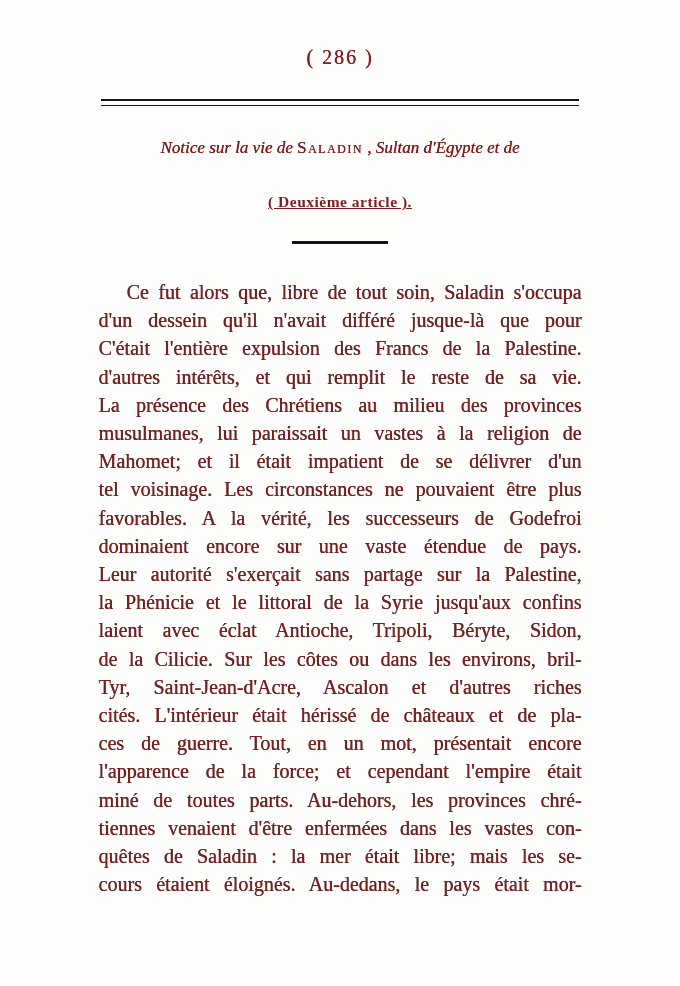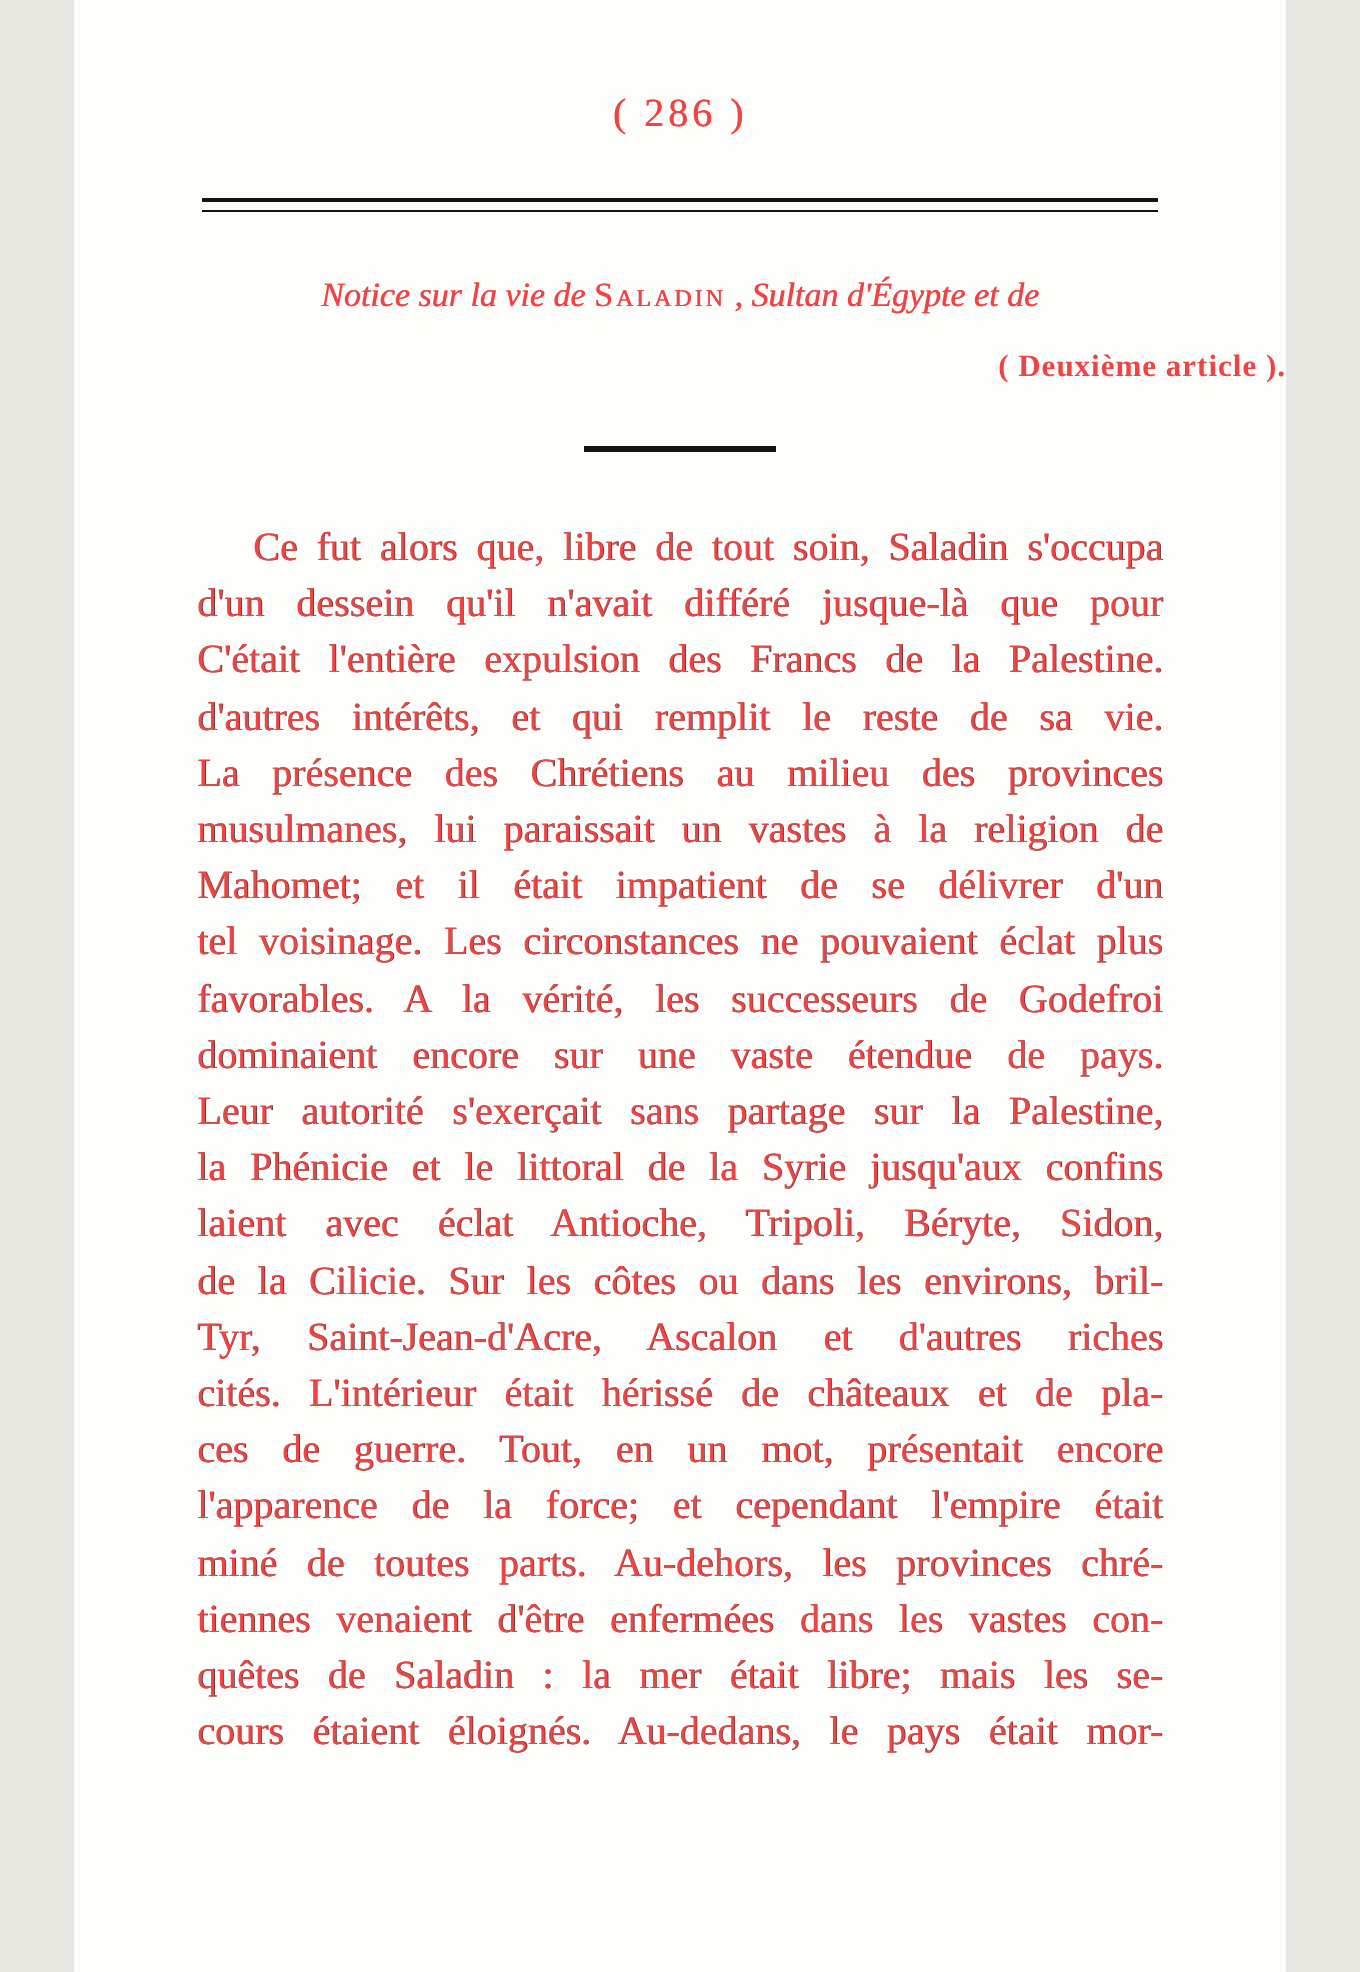--- a/index.html
+++ b/index.html
@@ -2,25 +2,25 @@
 <html><head>
 <meta charset="utf-8">
 <style>
   html, body {
     margin: 0;
     padding: 0;
     background: #e9e7e2;
   }
   .page {
     position: relative;
-    width: 606px;
+    width: 680px;
     height: 986px;
     margin: 0 auto;
     background: #fdfdfb;
-    color: #ef4444;
+    color: #7f1d1d;
     font-family: "Liberation Serif", "DejaVu Serif", serif;
     overflow: hidden;
   }
   .page-number {
     padding-top: 46px;
     text-align: center;
     font-size: 20px;
     letter-spacing: 2px;
     text-shadow: 0.3px 0 0 currentColor;
   }
@@ -44,25 +44,26 @@
     font-variant: small-caps;
     letter-spacing: 1.5px;
   }
   .bold-initial {
     font-weight: bold;
   }
   .roman {
     font-style: normal;
   }
   .article-note {
-    margin-top: 12px;
-    text-align: right;
+    margin-top: 30px;
+    text-align: center;
     font-size: 15.5px;
     font-weight: bold;
     letter-spacing: 0.5px;
+    text-decoration: underline;
   }
   .short-rule {
     width: 96px;
     margin: 30px auto 0 auto;
     border-top: 3px solid #161412;
   }
   .body-text {
     width: 483px;
     margin: 34px auto 0 auto;
     font-size: 20px;
@@ -96,21 +97,21 @@
   <div class="short-rule"></div>
 
   <div class="body-text">
     <div class="body-line indent">Ce fut alors que, libre de tout soin, Saladin s'occupa</div>
     <div class="body-line">d'un dessein qu'il n'avait différé jusque-là que pour</div>
     <div class="body-line">C'était l'entière expulsion des Francs de la Palestine.</div>
     <div class="body-line">d'autres intérêts, et qui remplit le reste de sa vie.</div>
     <div class="body-line">La présence des Chrétiens au milieu des provinces</div>
     <div class="body-line">musulmanes, lui paraissait un vastes à la religion de</div>
     <div class="body-line">Mahomet; et il était impatient de se délivrer d'un</div>
-    <div class="body-line">tel voisinage. Les circonstances ne pouvaient éclat plus</div>
+    <div class="body-line">tel voisinage. Les circonstances ne pouvaient être plus</div>
     <div class="body-line">favorables. A la vérité, les successeurs de Godefroi</div>
     <div class="body-line">dominaient encore sur une vaste étendue de pays.</div>
     <div class="body-line">Leur autorité s'exerçait sans partage sur la Palestine,</div>
     <div class="body-line">la Phénicie et le littoral de la Syrie jusqu'aux confins</div>
     <div class="body-line">laient avec éclat Antioche, Tripoli, Béryte, Sidon,</div>
     <div class="body-line">de la Cilicie. Sur les côtes ou dans les environs, bril-</div>
     <div class="body-line">Tyr, Saint-Jean-d'Acre, Ascalon et d'autres riches</div>
     <div class="body-line">cités. L'intérieur était hérissé de châteaux et de pla-</div>
     <div class="body-line">ces de guerre. Tout, en un mot, présentait encore</div>
     <div class="body-line">l'apparence de la force; et cependant l'empire était</div>

